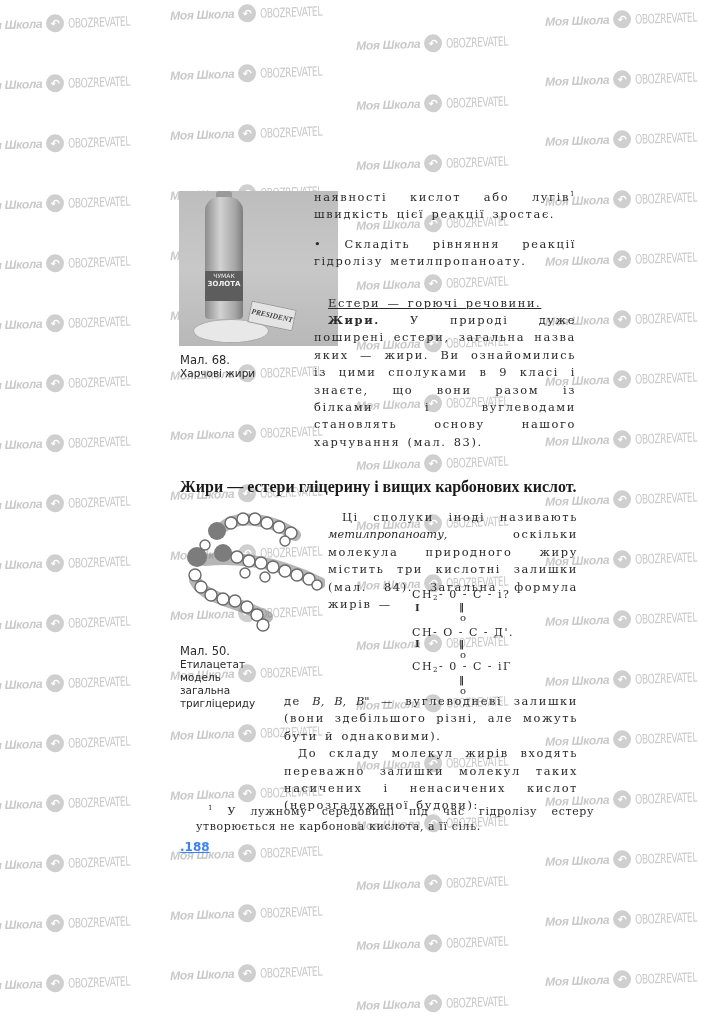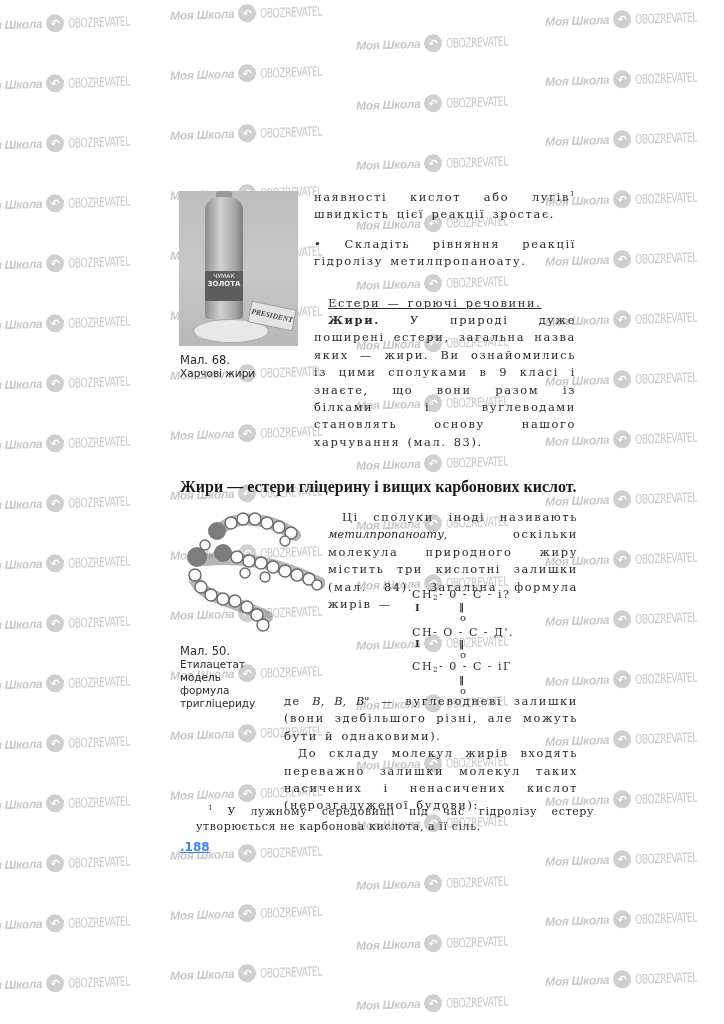--- a/index.html
+++ b/index.html
@@ -33,20 +33,21 @@
   }
   .txt p { margin: 0; }
   .indent { text-indent: 14px; }
   .it { font-style: italic; letter-spacing: 0; }
   .bold { font-weight: bold; }
   sup { font-size: 7px; vertical-align: 5px; line-height: 0; }
   .photo {
     position: absolute; left: 179px; top: 191px; width: 119px; height: 155px;
     background: linear-gradient(180deg, #bdbdbd 0%, #c8c8c8 50%, #b8b8b8 100%);
     overflow: hidden;
+    padding-left: 40px;
   }
   .bottle {
     position: absolute; left: 26px; top: 6px; width: 38px; height: 122px;
     background: linear-gradient(90deg, #8c8c8c, #d2d2d2 40%, #a5a5a5 80%, #7d7d7d);
     border-radius: 14px 14px 4px 4px;
   }
   .bottle-neck {
     position: absolute; left: 37px; top: 0; width: 16px; height: 14px; background: #9a9a9a;
     border-radius: 3px;
   }
@@ -501,21 +502,21 @@
         <circle cx="72" cy="102" r="6"></circle>
         <circle cx="82" cy="110" r="6"></circle>
         <circle cx="88" cy="120" r="6"></circle>
       <circle cx="30" cy="40" r="5"></circle>
     </g>
   </svg>
   <div class="caption" style="left:180px; top:645px;">
     <div class="num">Мал. 50.</div>
     <div>Етилацетат</div>
     <div>модель</div>
-    <div>формула</div>
+    <div>загальна</div>
     <div>тригліцериду</div>
   </div>
 
   <div class="txt" style="left:328px; top:509px; width:250px;">
     <p class="indent"><span>Ці сполуки іноді називають </span><span class="it">метилпропаноату,</span><span> оскільки молекула природного жиру містить три кислотні залишки (мал. 84). Загальна формула жирів —</span></p>
   </div>
 
   <div class="formula">
     <div class="frow" style="top:0; left:0;"><span>CH</span><span class="fsub">2</span><span>- 0 - C - i?</span></div>
     <div class="fbar" style="top:14px; left:3px;">I</div>

